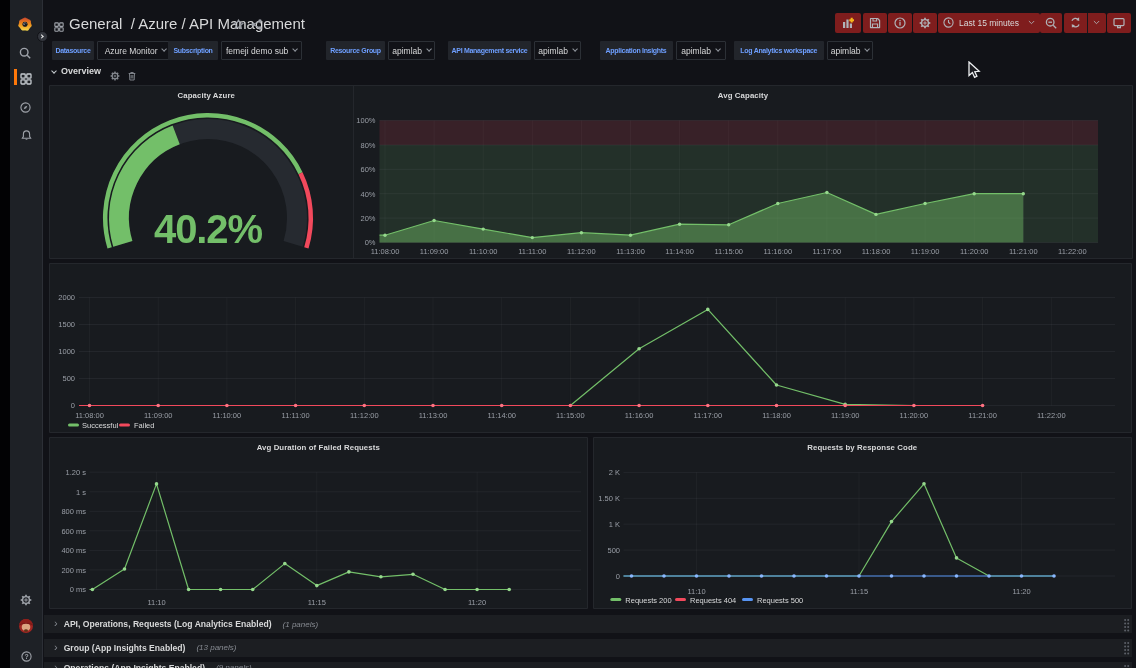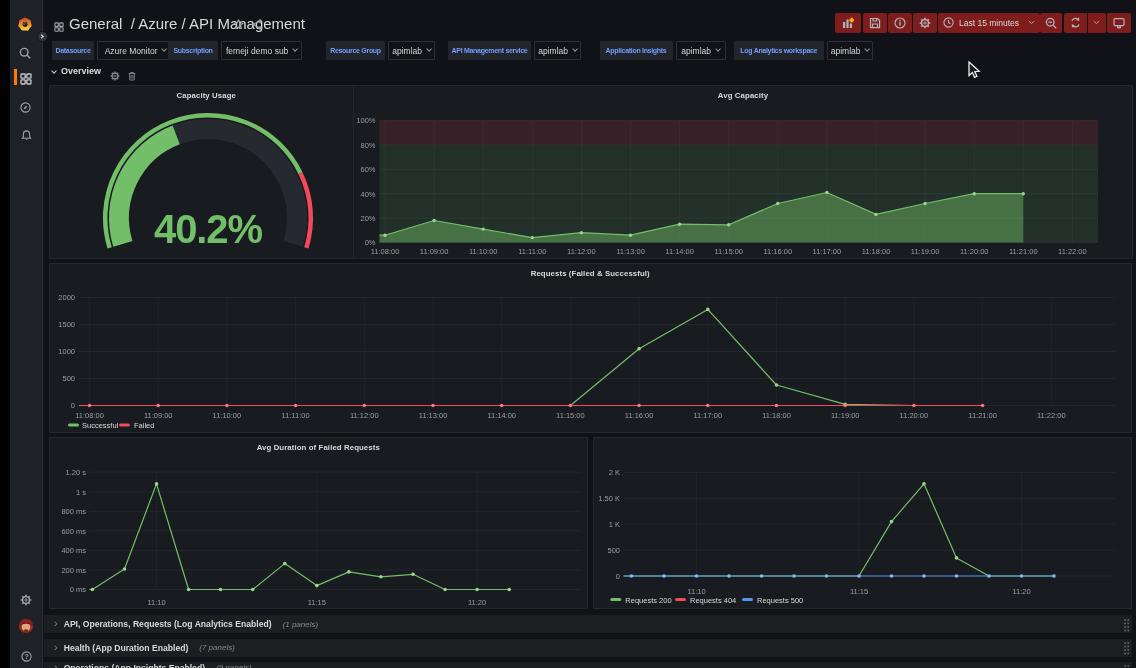--- a/index.html
+++ b/index.html
@@ -269,21 +269,21 @@
 <div style="position:absolute;left:127px;top:67px"><svg width="10" height="10" viewBox="0 0 12 12">
       <g fill="none" stroke="#868a91" stroke-width="1.1">
         <path d="M 2 3 L 10 3"></path>
         <path d="M 4.5 3 L 4.5 1.8 L 7.5 1.8 L 7.5 3"></path>
         <path d="M 3 3 L 3.4 10.8 L 8.6 10.8 L 9 3"></path>
         <path d="M 5 4.8 L 5 9 M 7 4.8 L 7 9"></path>
       </g>
     </svg></div>
 
 <div class="panel" style="left:48.5px;top:84.5px;width:315.5px;height:174px">
-<div class="ptitle">Capacity Usage</div>
+<div class="ptitle">Capacity Azure</div>
 <svg width="315.5" height="174" style="position:absolute;left:0;top:0">
 <path d="M 72.84 157.87 A 89 89 0 1 1 243.16 157.87" fill="none" stroke="#262A30" stroke-width="20"></path>
 <path d="M 72.84 157.87 A 89 89 0 0 1 126.17 48.88" fill="none" stroke="#73BF69" stroke-width="20"></path>
 <path d="M 59.64 161.88 A 102.8 102.8 0 0 1 250.51 87.16" fill="none" stroke="#73BF69" stroke-width="4.5"></path>
 <path d="M 250.51 87.16 A 102.8 102.8 0 0 1 256.36 161.88" fill="none" stroke="#F2495C" stroke-width="4.5"></path>
 <text x="158" y="156.5" font-size="40" font-weight="bold" letter-spacing="-1.1" fill="#73BF69" text-anchor="middle" font-family="Liberation Sans, sans-serif">40.2%</text>
 </svg>
 </div>
 
 <div class="panel" style="left:353px;top:84.5px;width:780px;height:174px">
@@ -346,21 +346,20 @@
 <text x="472.9" y="167.5" font-size="7.5" fill="#9a9fa7" text-anchor="middle">11:17:00</text>
 <text x="522.0" y="167.5" font-size="7.5" fill="#9a9fa7" text-anchor="middle">11:18:00</text>
 <text x="571.1" y="167.5" font-size="7.5" fill="#9a9fa7" text-anchor="middle">11:19:00</text>
 <text x="620.2" y="167.5" font-size="7.5" fill="#9a9fa7" text-anchor="middle">11:20:00</text>
 <text x="669.3" y="167.5" font-size="7.5" fill="#9a9fa7" text-anchor="middle">11:21:00</text>
 <text x="718.4" y="167.5" font-size="7.5" fill="#9a9fa7" text-anchor="middle">11:22:00</text>
 </svg>
 </div>
 
 <div class="panel" style="left:48.5px;top:262.5px;width:1083.5px;height:170.5px">
-<div class="ptitle">Requests (Failed &amp; Successful)</div>
 <svg width="1083.5" height="170.5" style="position:absolute;left:0;top:0">
 <line x1="29" y1="141.5" x2="1065" y2="141.5" stroke="rgba(204,204,220,0.062)" stroke-width="1"></line>
 <line x1="29" y1="114.5" x2="1065" y2="114.5" stroke="rgba(204,204,220,0.062)" stroke-width="1"></line>
 <line x1="29" y1="87.5" x2="1065" y2="87.5" stroke="rgba(204,204,220,0.062)" stroke-width="1"></line>
 <line x1="29" y1="60.5" x2="1065" y2="60.5" stroke="rgba(204,204,220,0.062)" stroke-width="1"></line>
 <line x1="29" y1="33.5" x2="1065" y2="33.5" stroke="rgba(204,204,220,0.062)" stroke-width="1"></line>
 <line x1="39.5" y1="33.5" x2="39.5" y2="141.5" stroke="rgba(204,204,220,0.045)" stroke-width="1"></line>
 <line x1="108.2" y1="33.5" x2="108.2" y2="141.5" stroke="rgba(204,204,220,0.045)" stroke-width="1"></line>
 <line x1="176.9" y1="33.5" x2="176.9" y2="141.5" stroke="rgba(204,204,220,0.045)" stroke-width="1"></line>
 <line x1="245.6" y1="33.5" x2="245.6" y2="141.5" stroke="rgba(204,204,220,0.045)" stroke-width="1"></line>
@@ -457,20 +456,21 @@
 <text x="36" y="76.1" font-size="7.5" fill="#9a9fa7" text-anchor="end">800 ms</text>
 <text x="36" y="56.5" font-size="7.5" fill="#9a9fa7" text-anchor="end">1 s</text>
 <text x="36" y="37.0" font-size="7.5" fill="#9a9fa7" text-anchor="end">1.20 s</text>
 <text x="106.5" y="166.6" font-size="7.5" fill="#9a9fa7" text-anchor="middle">11:10</text>
 <text x="266.8" y="166.6" font-size="7.5" fill="#9a9fa7" text-anchor="middle">11:15</text>
 <text x="427.1" y="166.6" font-size="7.5" fill="#9a9fa7" text-anchor="middle">11:20</text>
 </svg>
 </div>
 
 <div class="panel" style="left:592.5px;top:437px;width:539.5px;height:171.5px">
+<div class="ptitle">Requests by Response Code</div>
 <svg width="539.5" height="171.5" style="position:absolute;left:0;top:0">
 <line x1="29.5" y1="138.0" x2="521" y2="138.0" stroke="rgba(204,204,220,0.062)" stroke-width="1"></line>
 <line x1="29.5" y1="112.1" x2="521" y2="112.1" stroke="rgba(204,204,220,0.062)" stroke-width="1"></line>
 <line x1="29.5" y1="86.2" x2="521" y2="86.2" stroke="rgba(204,204,220,0.062)" stroke-width="1"></line>
 <line x1="29.5" y1="60.3" x2="521" y2="60.3" stroke="rgba(204,204,220,0.062)" stroke-width="1"></line>
 <line x1="29.5" y1="34.4" x2="521" y2="34.4" stroke="rgba(204,204,220,0.062)" stroke-width="1"></line>
 <line x1="102.5" y1="34.4" x2="102.5" y2="138.0" stroke="rgba(204,204,220,0.045)" stroke-width="1"></line>
 <line x1="265.0" y1="34.4" x2="265.0" y2="138.0" stroke="rgba(204,204,220,0.045)" stroke-width="1"></line>
 <line x1="427.5" y1="34.4" x2="427.5" y2="138.0" stroke="rgba(204,204,220,0.045)" stroke-width="1"></line>
 <path d="M 29.5 138.0 L 37.5 138.0 L 70.0 138.0 L 102.5 138.0 L 135.0 138.0 L 167.5 138.0 L 200.0 138.0 L 232.5 138.0 L 265.0 138.0 L 297.5 83.6 L 330.0 45.8 L 362.5 119.9 L 395.0 138.0 L 427.5 138.0 L 460.0 138.0" fill="none" stroke="#73BF69" stroke-width="1.2" stroke-linejoin="round"></path>
@@ -519,22 +519,22 @@
         <circle cx="1.1" cy="4.6" r="1" fill="#5c6068"></circle>
         <circle cx="4.2" cy="4.6" r="1" fill="#5c6068"></circle>
         <circle cx="1.1" cy="8.1" r="1" fill="#5c6068"></circle>
         <circle cx="4.2" cy="8.1" r="1" fill="#5c6068"></circle>
         <circle cx="1.1" cy="11.6" r="1" fill="#5c6068"></circle>
         <circle cx="4.2" cy="11.6" r="1" fill="#5c6068"></circle>
       </svg></span>
   </div>
 <div class="rowhdr" style="top:638.5px">
     <span class="rc">›</span>
-    <span class="rt">Health (App Duration Enabled)</span>
-    <span class="np">(7 panels)</span>
+    <span class="rt">Group (App Insights Enabled)</span>
+    <span class="np">(13 panels)</span>
     <span class="dd"><svg width="6" height="13" viewBox="0 0 6 13">
         <circle cx="1.1" cy="1.1" r="1" fill="#5c6068"></circle>
         <circle cx="4.2" cy="1.1" r="1" fill="#5c6068"></circle>
         <circle cx="1.1" cy="4.6" r="1" fill="#5c6068"></circle>
         <circle cx="4.2" cy="4.6" r="1" fill="#5c6068"></circle>
         <circle cx="1.1" cy="8.1" r="1" fill="#5c6068"></circle>
         <circle cx="4.2" cy="8.1" r="1" fill="#5c6068"></circle>
         <circle cx="1.1" cy="11.6" r="1" fill="#5c6068"></circle>
         <circle cx="4.2" cy="11.6" r="1" fill="#5c6068"></circle>
       </svg></span>

